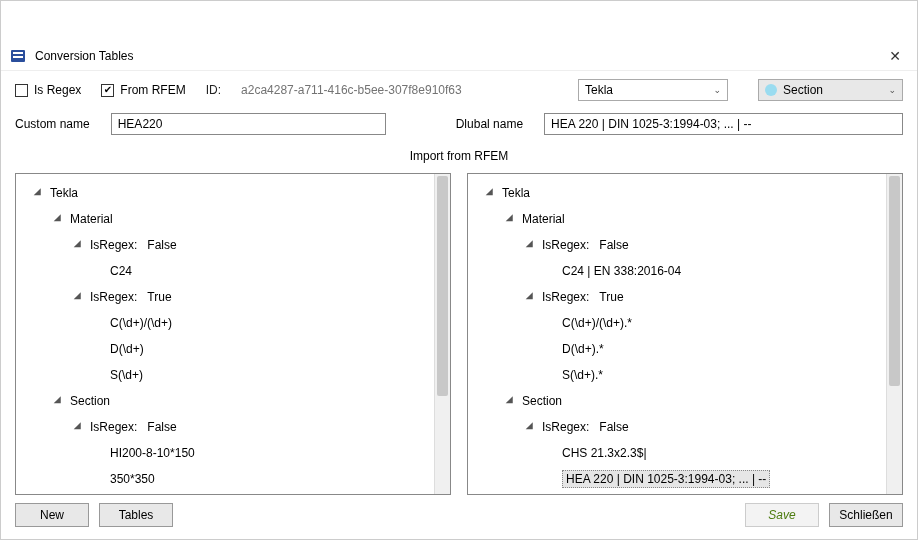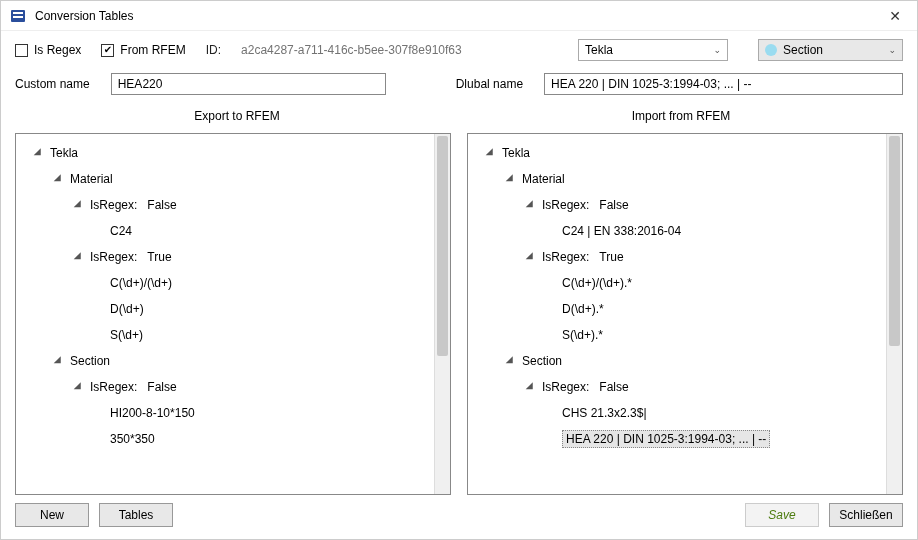--- a/index.html
+++ b/index.html
@@ -10,20 +10,21 @@
     background: #fff;
     color: #000;
     width: 918px;
     height: 540px;
     overflow: hidden;
   }
   .window { width: 918px; height: 540px; border: 1px solid #ccc; display: flex; flex-direction: column; }
   .titlebar {
     height: 30px; display: flex; align-items: center; padding: 0 10px;
     border-bottom: 1px solid #eee;
+    margin-top: 40px;
   }
   .titlebar .app-icon {
     width: 14px; height: 12px; background: #2a4e9c; margin-right: 10px;
     border-radius: 1px; position: relative;
   }
   .titlebar .app-icon::before, .titlebar .app-icon::after {
     content: ""; position: absolute; left: 2px; right: 2px; height: 2px; background: #fff;
   }
   .titlebar .app-icon::before { top: 2px; }
   .titlebar .app-icon::after { top: 6px; }
@@ -137,21 +138,20 @@
       <span>HEA220</span>
     </div>
     <span class="gap-mid"></span>
     <span class="lbl">Dlubal name</span>
     <div class="txt txt-dlubal">
       <span>HEA 220 | DIN 1025-3:1994-03; ... | --</span>
     </div>
   </div>
 
   <div class="headers">
-    <div class="hdr">Export to RFEM</div>
     <div class="hdr">Import from RFEM</div>
   </div>
 
   <div class="panels">
 
     <div class="panel">
       <div class="tree" id="export-tree">
           <div class="node">
             <span class="ind i1"></span>
             <span class="tw open"></span>

